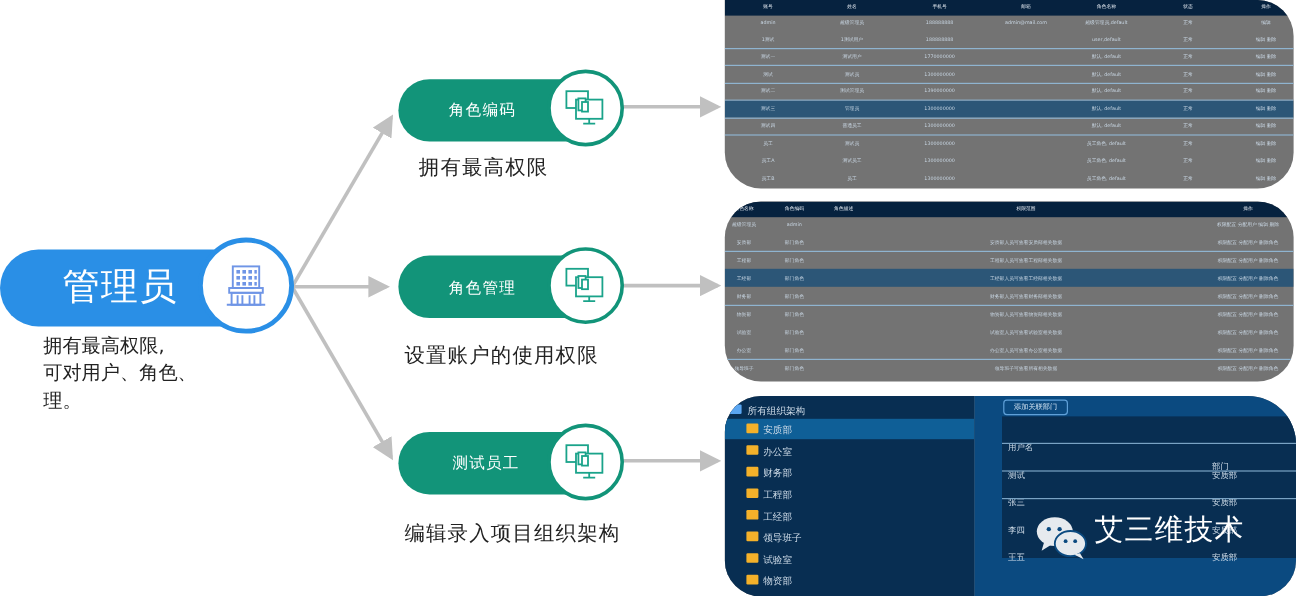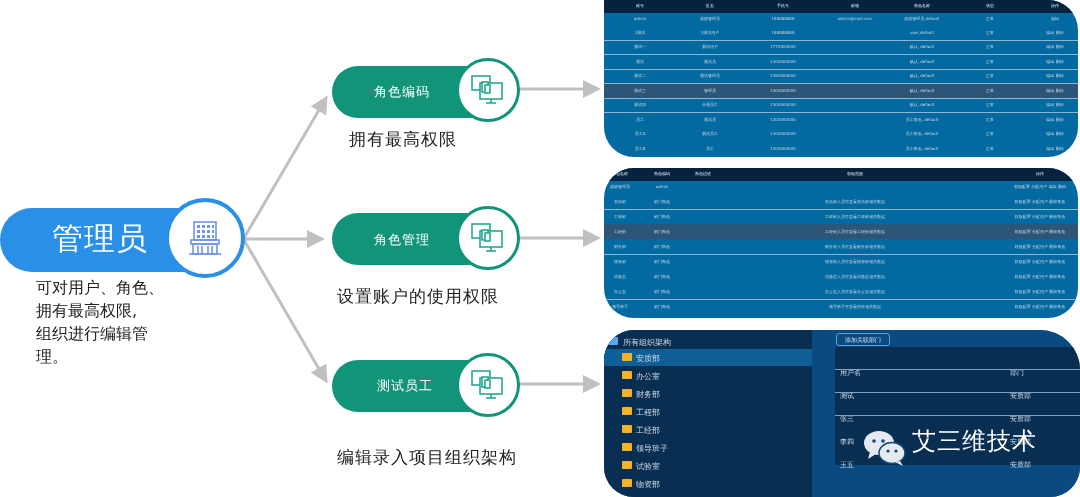--- a/index.html
+++ b/index.html
@@ -11,21 +11,21 @@
   .admin-circle{left:165px;top:198px;width:72px;height:72px;border-radius:50%;background:#fff;border:4px solid #2a8fe6;}
   .admin-desc{left:36px;top:276px;width:160px;font-size:16px;line-height:23px;color:#222;}
   
   .pill{width:160px;height:52px;background:#129479;border-radius:26px 0 0 26px;}
   .pill-label{font-size:13px;color:#fff;letter-spacing:1px;}
   .pill-circle{width:58px;height:58px;border-radius:50%;background:#fff;border:3px solid #129479;}
   .pill-desc{font-size:17px;color:#222;letter-spacing:1px;white-space:nowrap;}
   
   svg.arrows{position:absolute;left:0;top:0;}
   
-  .card{background:#0369a1;overflow:hidden;}
+  .card{background:#737373;overflow:hidden;}
   .card1{left:604px;top:0;width:474px;height:157px;border-radius:0 30px 30px 30px;}
   .card2{left:604px;top:168px;width:474px;height:150px;border-radius:30px 30px 30px 30px;}
   .card3{left:604px;top:330px;width:476px;height:167px;border-radius:30px 40px 30px 30px;}
   .tbl-head{position:absolute;left:0;top:0;width:100%;height:13px;background:#06223f;}
   .tbl-row{position:absolute;left:0;width:100%;height:14px;}
   .tbl-row.sel{background:#2c5677;}
   .tbl-line{position:absolute;left:0;width:100%;height:1px;background:#8fb4d0;}
   .cell{position:absolute;font-size:4px;color:#c9d7e4;transform:translateX(-50%);white-space:nowrap;}
   .cellh{position:absolute;font-size:4px;color:#e8eef5;transform:translateX(-50%);white-space:nowrap;}
   
@@ -92,23 +92,22 @@
         <rect x="38" y="28" width="3" height="3"></rect>
         <rect x="43" y="28" width="2" height="3"></rect>
       <rect x="28" y="33" width="3" height="3"></rect>
         <rect x="33" y="33" width="3" height="3"></rect>
         <rect x="38" y="33" width="3" height="3"></rect>
         <rect x="43" y="33" width="2" height="3"></rect>
     </g>
   </svg>
 </div>
 <div class="abs admin-desc">
+  <div>拥有最高权限,</div>
   <div>可对用户、角色、</div>
-  <div>拥有最高权限,</div>
-  <div>组织进行编辑管</div>
   <div>理。</div>
 </div>
 
 <div class="abs pill" style="left:332px;top:66px;"></div>
 <div class="abs pill-label" style="left:374px;top:83px;">角色编码</div>
 <div class="abs pill-circle" style="left:456px;top:58px;">
   <svg width="58" height="58" viewBox="0 0 58 58">
     <g fill="none" stroke="#1aa38a" stroke-width="1.5">
       <rect x="13" y="15" width="18" height="14"></rect>
       <rect x="21" y="22" width="22" height="16" fill="#fff"></rect>
@@ -144,21 +143,21 @@
     <g fill="none" stroke="#1aa38a" stroke-width="1.5">
       <rect x="13" y="15" width="18" height="14"></rect>
       <rect x="21" y="22" width="22" height="16" fill="#fff"></rect>
       <rect x="23" y="21" width="6" height="10" fill="#fff"></rect>
       <rect x="26" y="24" width="5" height="8" fill="#fff"></rect>
       <line x1="32" y1="38" x2="32" y2="42"></line>
         <line x1="27" y1="42" x2="37" y2="42"></line>
     </g>
   </svg>
 </div>
-<div class="abs pill-desc" style="left:337px;top:446px;font-family:Liberation Mono, monospace;">编辑录入项目组织架构</div>
+<div class="abs pill-desc" style="left:337px;top:433px;font-family:Liberation Mono, monospace;">编辑录入项目组织架构</div>
 
 <div class="abs card card1">
   <div class="tbl-head">
     <span class="cellh" style="left:36px;top:3px;">账号</span>
     <span class="cellh" style="left:106px;top:3px;">姓名</span>
     <span class="cellh" style="left:179px;top:3px;">手机号</span>
     <span class="cellh" style="left:251px;top:3px;">邮箱</span>
     <span class="cellh" style="left:318px;top:3px;">角色名称</span>
     <span class="cellh" style="left:386px;top:3px;">状态</span>
     <span class="cellh" style="left:451px;top:3px;">操作</span>
@@ -380,21 +379,21 @@
           <span class="folder"></span>
           <span class="tree-label">物资部</span>
         </div>
       </div>
   </div>
   <div class="rpanel">
     <div class="rel-btn">添加关联部门</div>
     <div class="utbl">
       <div class="utbl-row" style="top:0;">
         <span class="utbl-cell" style="left:5px;">用户名</span>
-        <span class="utbl-cell" style="left:175px;">部门</span>
+        <span class="utbl-cell" style="left:175px;margin-top:16px;">部门</span>
       </div>
       <div class="utbl-line" style="top:22px;"></div>
       <div id="ou-rows">
           <div class="utbl-row" style="top: 23px;">
             <span class="utbl-cell" style="left: 5px;">测试</span>
             <span class="utbl-cell" style="left: 175px;">安质部</span>
           </div>
           <div class="utbl-line" style="top: 45px;"></div>
           <div class="utbl-row" style="top: 46px;">
             <span class="utbl-cell" style="left: 5px;">张三</span>

